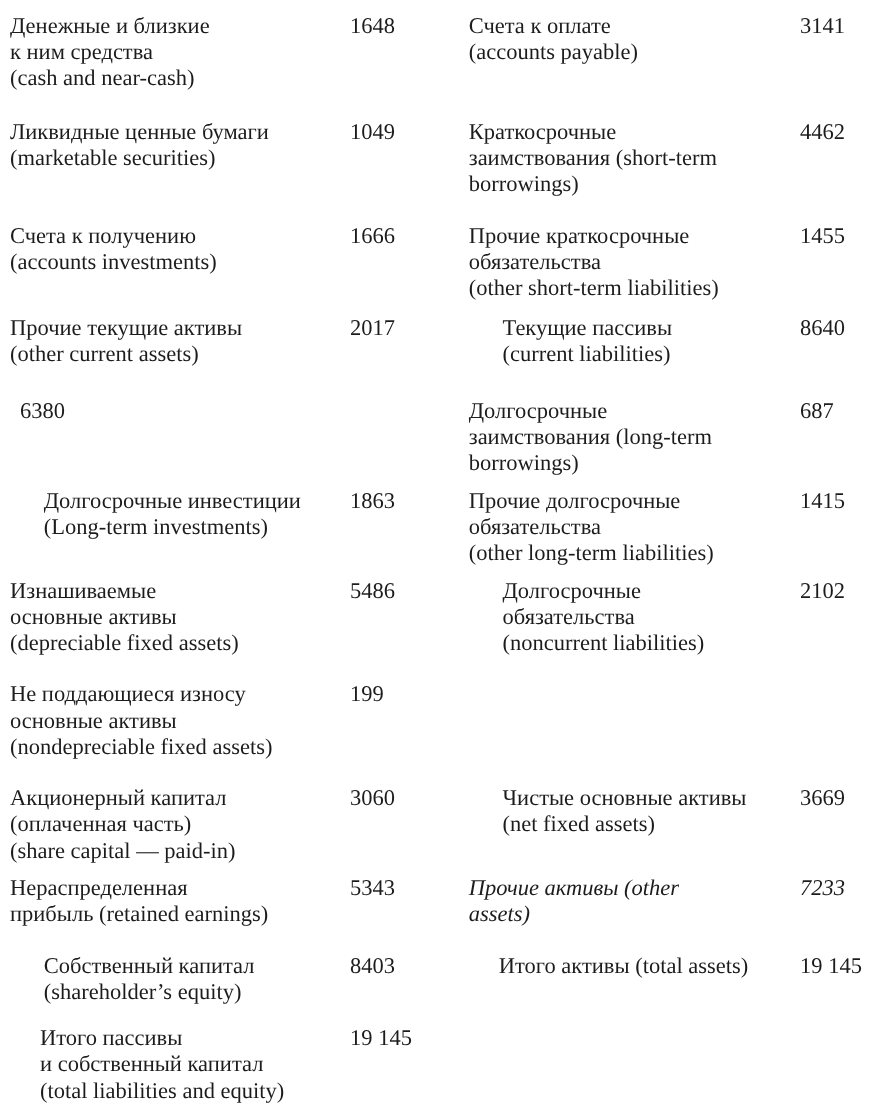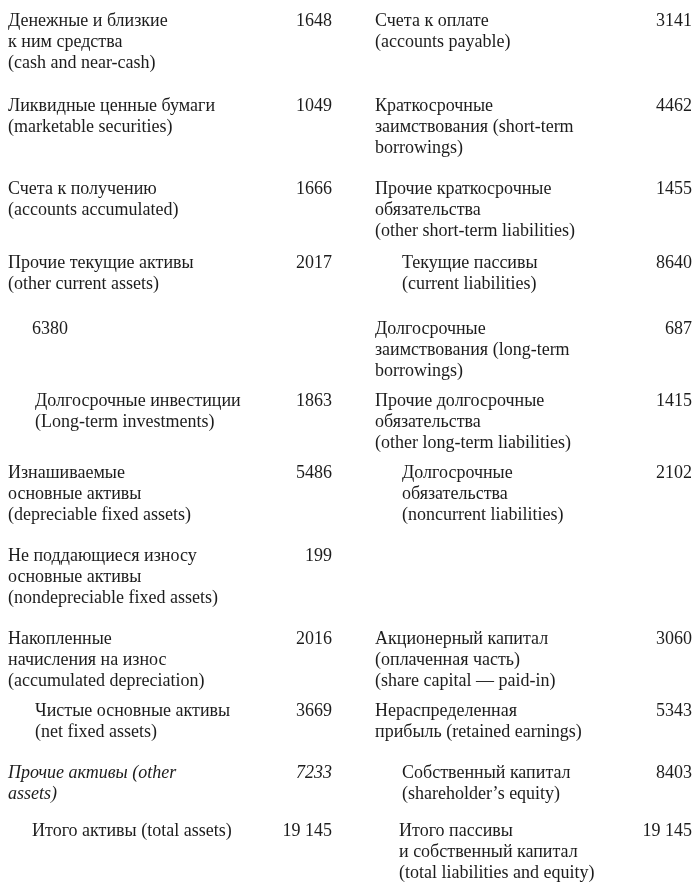--- a/index.html
+++ b/index.html
@@ -29,21 +29,21 @@
     display: flex;
     align-items: flex-start;
   }
   .label {
     flex: 1 1 auto;
     white-space: pre-line;
   }
   .value {
     margin-left: 8px;
     min-width: 52px;
-    text-align: right;
+    text-align: left;
     white-space: nowrap;
   }
   .subtotal { }
   .subtotal .label { padding-left: 27px; }
   .italic { font-style: italic; gap: 48px; }
   .total { font-weight: normal; margin-left: 24px; }
 </style>
 </head>
 <body>
 
@@ -69,21 +69,21 @@
     </div>
     <div class="cell">
       <div class="label">Краткосрочные
 заимствования (short-term
 borrowings)</div>
       <div class="value">4462</div>
     </div>
 
     <div class="cell">
       <div class="label">Счета к получению
-(accounts accumulated)</div>
+(accounts investments)</div>
       <div class="value">1666</div>
     </div>
     <div class="cell">
       <div class="label">Прочие краткосрочные
 обязательства
 (other short-term liabilities)</div>
       <div class="value">1455</div>
     </div>
 
     <div class="cell">
@@ -134,26 +134,20 @@
 
     <div class="cell">
       <div class="label">Не поддающиеся износу
 основные активы
 (nondepreciable fixed assets)</div>
       <div class="value">199</div>
     </div>
     <div class="cell"></div>
 
     <div class="cell">
-      <div class="label">Накопленные
-начисления на износ
-(accumulated depreciation)</div>
-      <div class="value">2016</div>
-    </div>
-    <div class="cell">
       <div class="label">Акционерный капитал
 (оплаченная часть)
 (share capital — paid-in)</div>
       <div class="value">3060</div>
     </div>
 
     <div class="cell subtotal">
       <div class="label">Чистые основные активы
 (net fixed assets)</div>
       <div class="value">3669</div>

